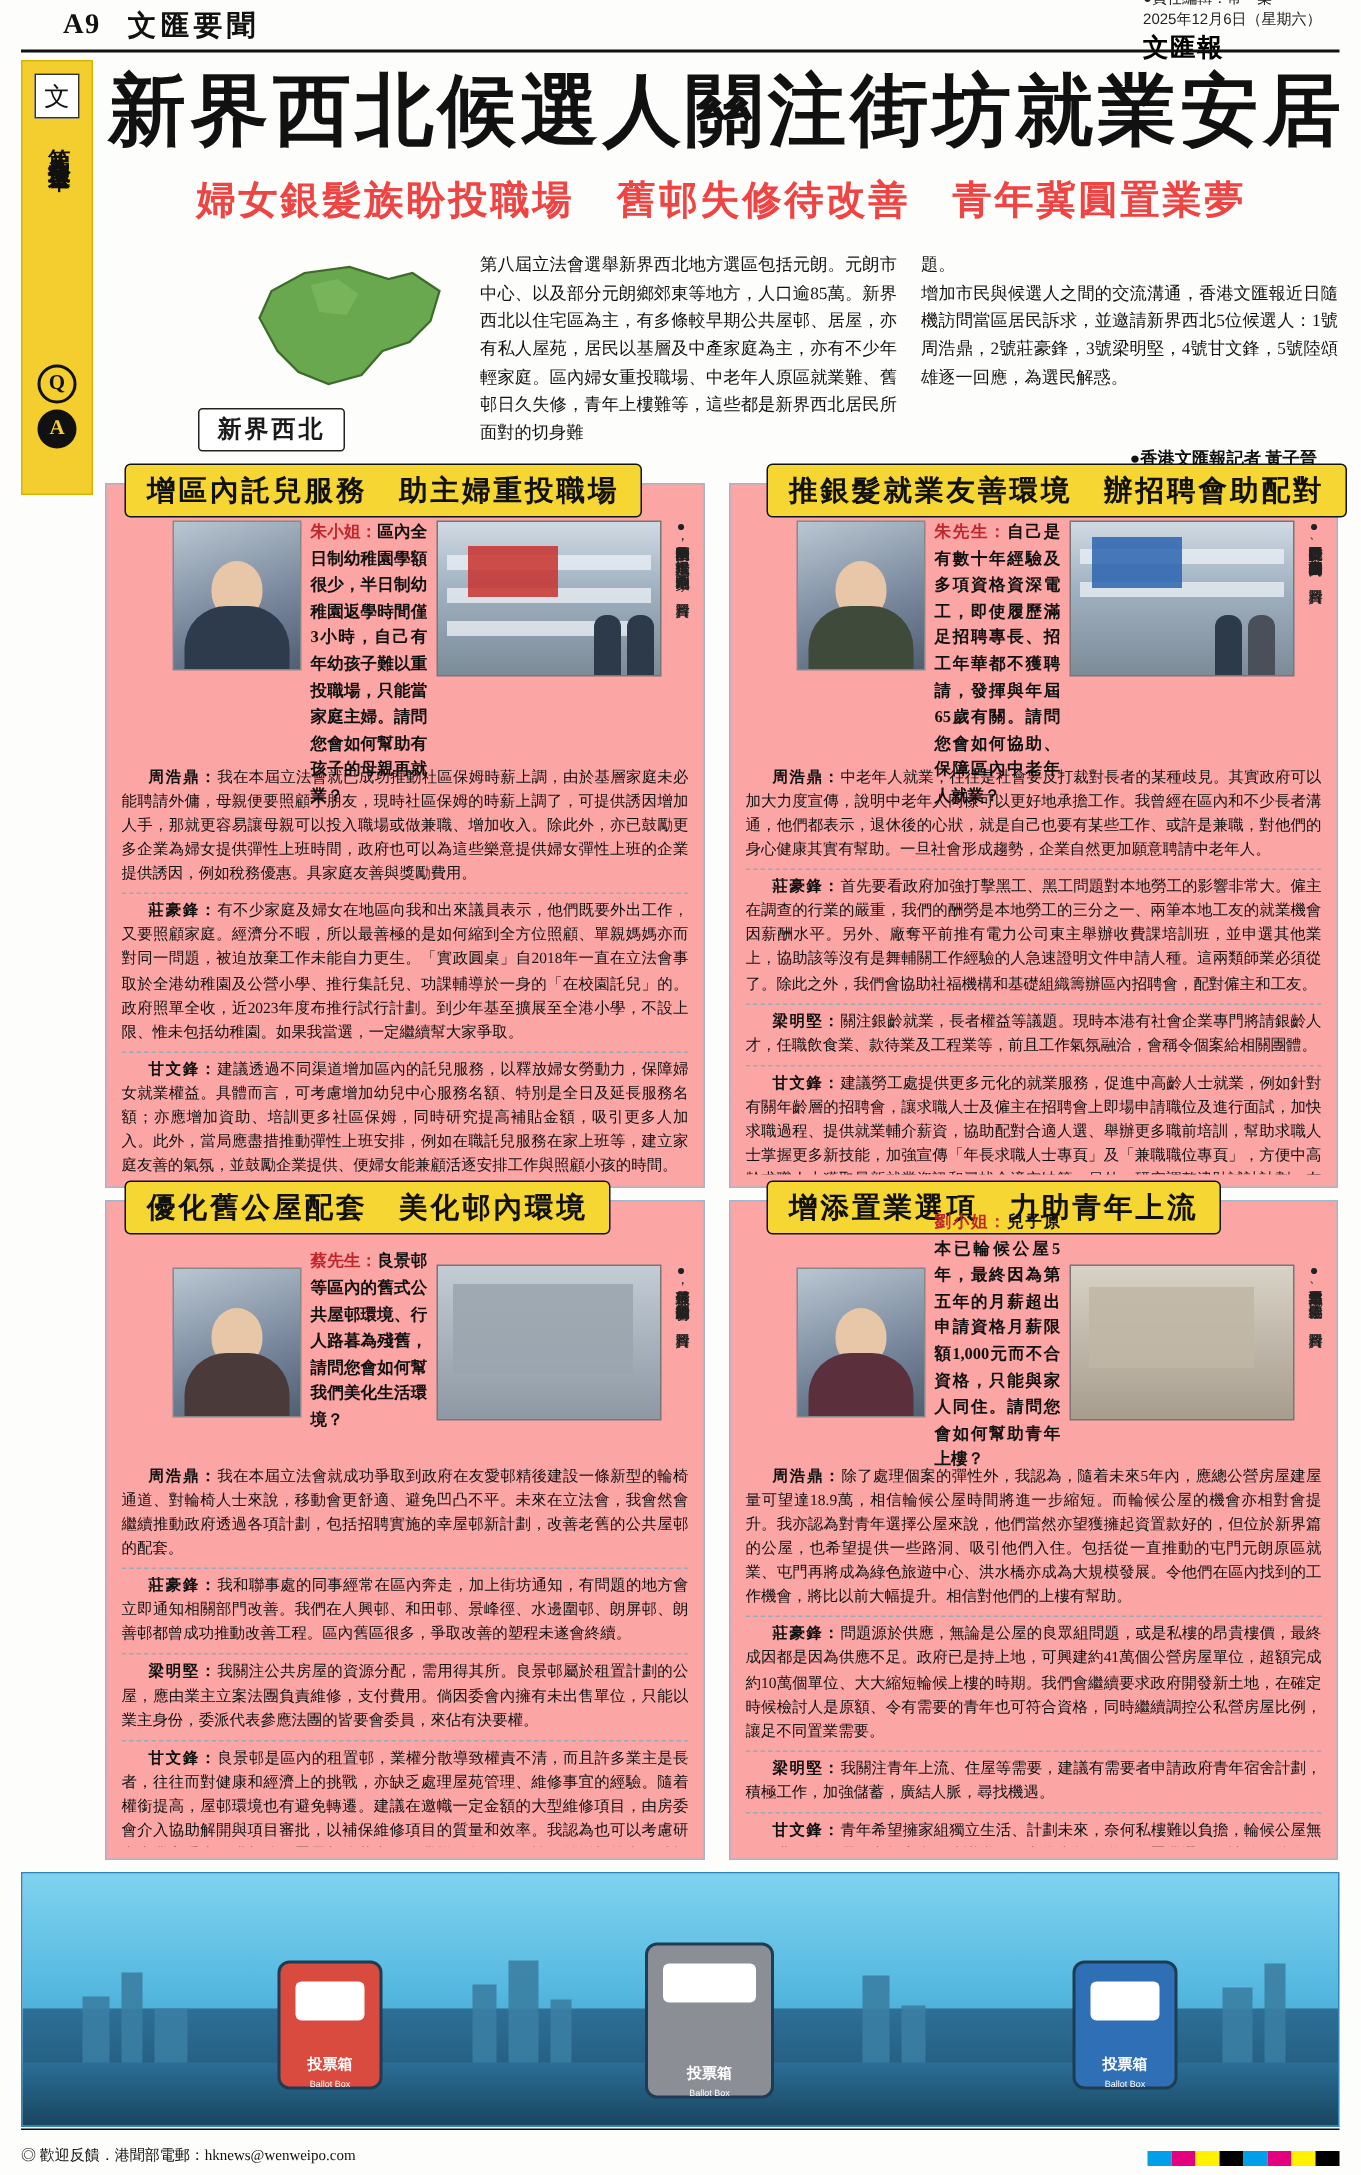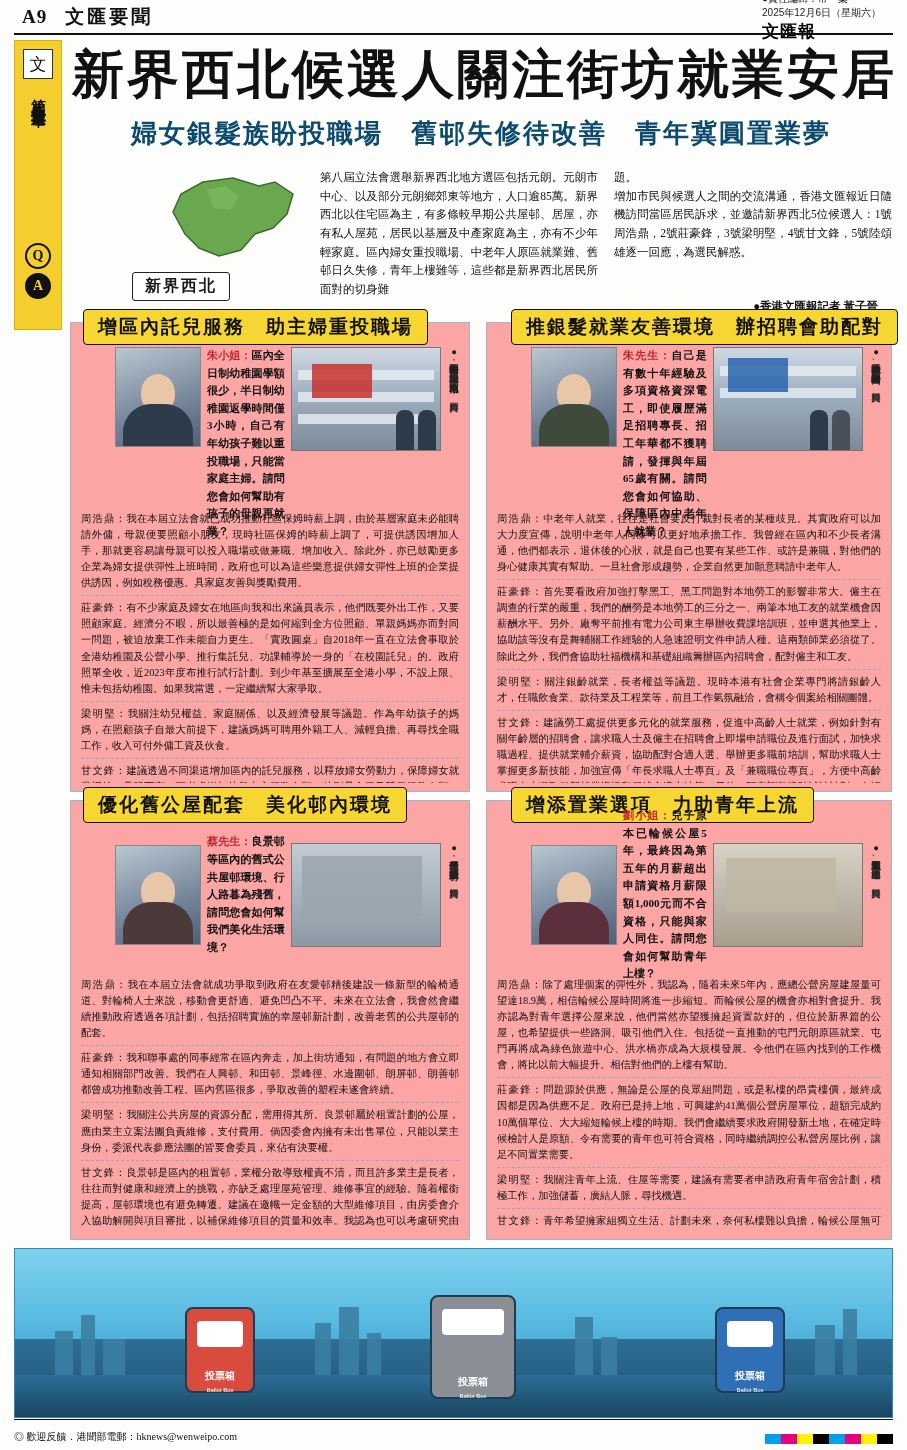--- a/index.html
+++ b/index.html
@@ -13,21 +13,21 @@
     overflow: hidden;
   }
   .page {
     position: absolute; inset: 0;
     background: #fdfdfb;
   }
 
   
   .masthead {
     position: absolute; left: 0; top: 0; width: 907px; height: 34px;
-    display: flex; align-items: center;
+    display: flex; align-items: center; padding-left: 20px;
   }
   .folio {
     font-family: "Liberation Serif", serif;
     font-size: 19px; font-weight: bold; letter-spacing: 1px;
     margin-left: 22px; color: #111;
   }
   .section-name {
     font-family: "Liberation Serif", serif;
     font-size: 19px; font-weight: bold; margin-left: 18px; color: #111;
     letter-spacing: 3px;
@@ -82,21 +82,21 @@
   .headline {
     font-family: "Liberation Serif", serif;
     font-size: 52px; font-weight: bold; letter-spacing: 3px;
     color: #111; text-align:center; line-height: 1.12;
     white-space: nowrap;
   }
   .subhead {
     margin-top: 12px;
     font-family: "Liberation Serif", serif;
     font-size: 26px; font-weight: bold; letter-spacing: 2px;
-    color: #0c4a6e; text-align:center;
+    color: #ef4444; text-align:center;
   }
 
   
   .intro-row {
     position: absolute; left: 70px; top: 168px; width: 822px; height: 150px;
     display: flex;
   }
   .map-box {
     width: 250px; position: relative;
   }
@@ -203,21 +203,21 @@
     position: absolute; left: 10px; right: 10px; top: 184px; bottom: 8px;
     overflow: hidden;
   }
   .answer {
     border-top: 1px dashed #9aa9b8;
     padding: 4px 0 4px 0;
     font-family: "Liberation Serif", serif;
     font-size: 10.3px; line-height: 1.56; color:#111; text-align: justify;
   }
   .answer:first-child { border-top: none; }
-  .aname { font-weight: normal; color:#111; letter-spacing:1px; }
+  .aname { font-weight: bold; color:#111; letter-spacing:1px;margin-left:18px; }
 
   
   .qblock.alt { height: 140px; align-items: center; }
 
   
   .banner {
     position: absolute; left: 14px; top: 1248px; width: 879px; height: 170px;
     background: linear-gradient(180deg,#7fd2ef 0%, #56b9e0 45%, #2f87b8 100%);
     overflow: hidden; border: 1px solid #2f87b8;
   }
@@ -321,23 +321,20 @@
         <div class="person" style="left:126px"></div>
       </div>
       <div class="caption-v">●區內全日制幼稚園學額少，主婦難重投職場。圖為屯門一家幼稚園。　資料圖片</div>
     </div>
     <div class="answers">
       <div class="answer">
         <span class="aname">周浩鼎：</span><span>我在本屆立法會就已成功推動社區保姆時薪上調，由於基層家庭未必能聘請外傭，母親便要照顧小朋友，現時社區保姆的時薪上調了，可提供誘因增加人手，那就更容易讓母親可以投入職場或做兼職、增加收入。除此外，亦已鼓勵更多企業為婦女提供彈性上班時間，政府也可以為這些樂意提供婦女彈性上班的企業提供誘因，例如稅務優惠。具家庭友善與獎勵費用。</span>
       </div>
       <div class="answer">
         <span class="aname">莊豪鋒：</span><span>有不少家庭及婦女在地區向我和出來議員表示，他們既要外出工作，又要照顧家庭。經濟分不暇，所以最善極的是如何縮到全方位照顧、單親媽媽亦而對同一問題，被迫放棄工作未能自力更生。「實政圓桌」自2018年一直在立法會事取於全港幼稚園及公營小學、推行集託兒、功課輔導於一身的「在校園託兒」的。政府照單全收，近2023年度布推行試行計劃。到少年基至擴展至全港小學，不設上限、惟未包括幼稚園。如果我當選，一定繼續幫大家爭取。</span>
-      </div>
-      <div class="answer">
-        <span class="aname">梁明堅：</span><span>我關注幼兒權益、家庭關係、以及經濟發展等議題。作為年幼孩子的媽媽，在照顧孩子自最大前提下，建議媽媽可聘用外籍工人、減輕負擔、再尋找全職工作，收入可付外傭工資及伙食。</span>
       </div>
       <div class="answer">
         <span class="aname">甘文鋒：</span><span>建議透過不同渠道增加區內的託兒服務，以釋放婦女勞動力，保障婦女就業權益。具體而言，可考慮增加幼兒中心服務名額、特別是全日及延長服務名額；亦應增加資助、培訓更多社區保姆，同時研究提高補貼金額，吸引更多人加入。此外，當局應盡措推動彈性上班安排，例如在職託兒服務在家上班等，建立家庭友善的氣氛，並鼓勵企業提供、便婦女能兼顧活逐安排工作與照顧小孩的時間。</span>
       </div>
 
     </div>
   </div>
 
   <div class="panel tr">
     <div class="panel-title">推銀髮就業友善環境　辦招聘會助配對</div>

